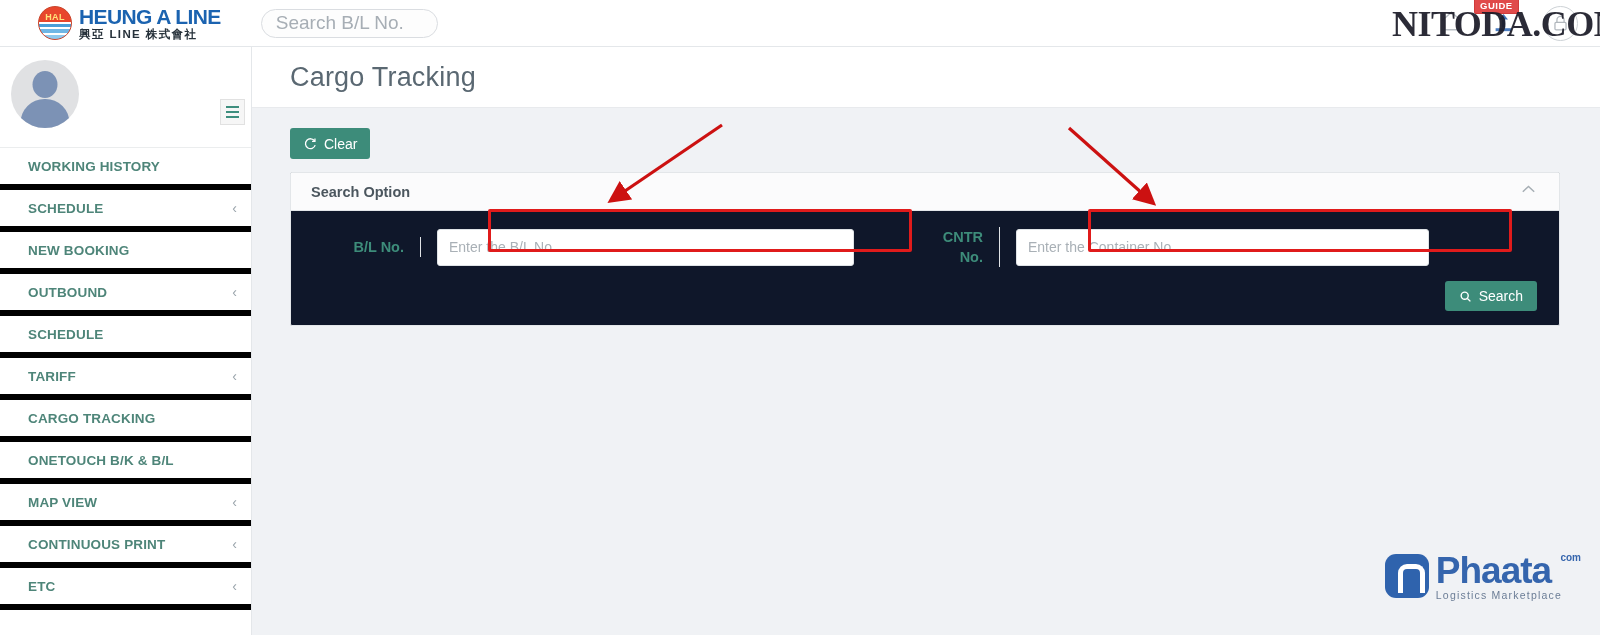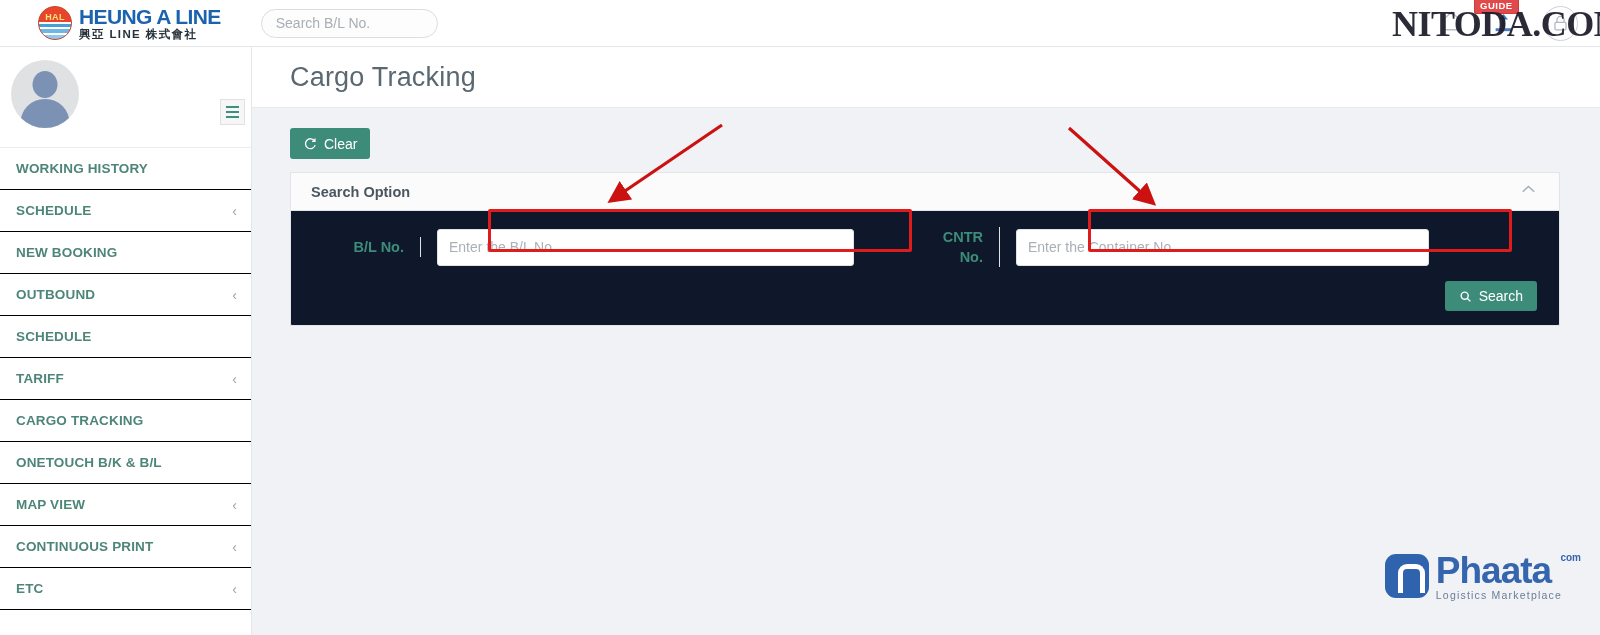--- a/index.html
+++ b/index.html
@@ -39,21 +39,21 @@
   .brand-kr {
     font-size: 11.5px; font-weight: bold; color: #26313a;
     letter-spacing: 1.4px; margin-top: 2px; white-space: nowrap;
   }
 
   .hdr-search {
     margin-left: 40px; width: 177px; height: 29px;
     border: 1px solid #dadde1; border-radius: 15px;
     background: #fdfdfd;
     font-family: "Liberation Sans", sans-serif;
-    font-size: 14px; color: #55606a;
+    font-size: 19px; color: #55606a;
     padding: 0 14px; outline: none;
   }
   .hdr-search::placeholder { color: #a7aeb5; }
 
   .hdr-right {
     margin-left: auto; display: flex; align-items: center;
     gap: 26px; margin-right: 22px; position: relative;
   }
   .ic { cursor: pointer; display: block; }
   .guide-badge {
@@ -114,22 +114,22 @@
     background: #f6f6f6; border: 1px solid #e1e1e1;
     display: flex; flex-direction: column;
     justify-content: center; align-items: center; gap: 3px;
     cursor: pointer;
   }
   .toggle i { display: block; width: 13px; height: 2px; background: #3e8e7e; }
 
   .menu { border-top: 1px solid #ebedee; }
   .menu-item {
     height: 42px; display: flex; align-items: center;
-    padding: 0 14px 0 16px;
-    border-bottom: 1px solid #000000;
+    padding: 0 14px 0 28px;
+    border-bottom: 6px solid #000000;
     cursor: pointer; position: relative;
   }
   .menu-item .lbl {
     font-size: 13.5px; font-weight: bold;
     color: #4e8579; letter-spacing: .15px;
   }
   .menu-item .chev {
     margin-left: auto; color: #9aa4ab;
     font-size: 14px; line-height: 1;
   }

